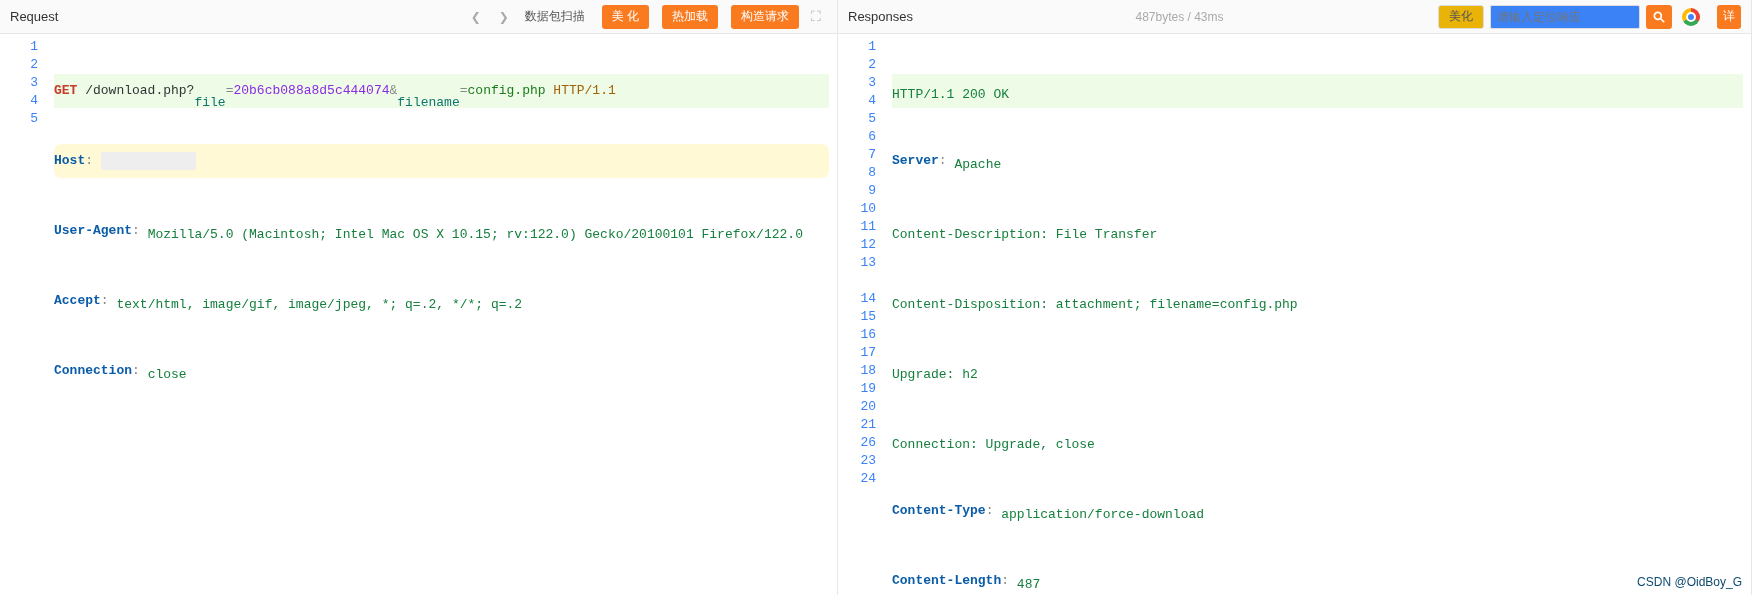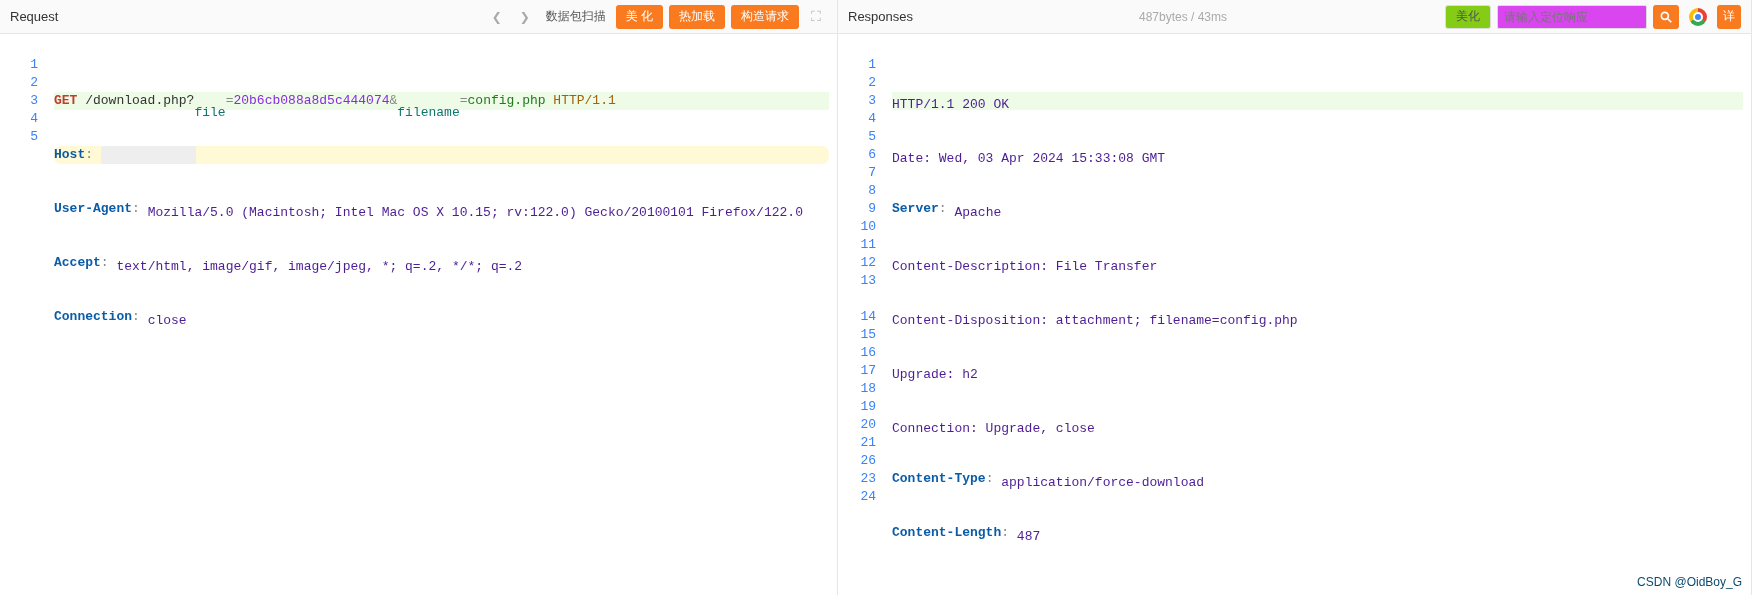--- a/index.html
+++ b/index.html
@@ -13,21 +13,20 @@
   }
   .wrap {
     display: flex;
     height: 100%;
   }
   .panel {
     display: flex;
     flex-direction: column;
     background: #fff;
     border-right: 1px solid #e6e6e6;
-    gap: 18px;
   }
   .panel.left { width: 838px; }
   .panel.right { flex: 1; }
 
   .toolbar {
     display: flex;
     align-items: center;
     height: 34px;
     padding: 0 10px;
     border-bottom: 1px solid #e6e6e6;
@@ -51,32 +50,32 @@
   }
   .btn {
     display: inline-flex; align-items: center; justify-content: center;
     height: 24px; padding: 0 10px;
     border-radius: 3px;
     font-size: 12px;
     color: #fff;
     cursor: pointer;
     white-space: nowrap;
   }
-  .btn.orange { background: #fa7a20; }
-  .btn.white { background: #84cc16; color: #555; border: 1px solid #ddd; }
+  .btn.orange { background: #fa7a20; margin-left: 7px; }
+  .btn.white { background: #eab308; color: #555; border: 1px solid #ddd; }
   .expand-icon {
     width: 22px; height: 22px; display: inline-flex; align-items: center; justify-content: center;
     color: #bbb; cursor: pointer; font-size: 14px;
   }
   .resp-stats { color: #aaa; font-size: 12px; margin-left: 8px; margin-right: auto; }
   .search-box {
     height: 24px; width: 150px;
     border: 1px solid #ddd; border-radius: 2px;
     padding: 0 6px; font-size: 12px; color: #333;
-    background: #d946ef;
+    background: #3b82f6;
   }
   .icon-btn {
     width: 26px; height: 24px; display: inline-flex; align-items: center; justify-content: center;
     border-radius: 3px; cursor: pointer;
   }
   .icon-btn.orange { background: #fa7a20; color: #fff; }
   .chrome-dot {
     width: 18px; height: 18px; border-radius: 50%;
     background: conic-gradient(#ea4335 0 120deg, #34a853 120deg 240deg, #fbbc05 240deg 360deg);
     position: relative;
@@ -100,33 +99,33 @@
     background: #fff;
     user-select: none;
   }
   .gutter div { height: 18px; }
   .lines {
     flex: 1;
     padding: 4px 8px;
     background: #fff;
     white-space: pre;
   }
-  .lines .row { height: 18px; display: flex; align-items: center; white-space: pre; }
+  .lines .row { height: 34px; display: flex; align-items: center; white-space: pre; }
   .row.hl-green { background: #eefbe7; }
   .row.hl-yellow { background: #fff9d6; border-radius: 7px; }
 
   
   .tk-method   { color: #c53a2b; font-weight: 600; }
   .tk-path     { color: #333; }
   .tk-param    { color: #0f766e; margin-top: 24px; }
   .tk-pval     { color: #8a2be2; }
   .tk-pval2    { color: #1e7b1e; }
   .tk-proto    { color: #a16207; }
   .tk-header   { color: #0a5ca8; font-weight: 600; }
-  .tk-plain    { color: #4c1d95; margin-top: 8px; }
+  .tk-plain    { color: #15803d; margin-top: 8px; }
   .tk-punc     { color: #888; }
   .redact { background: #eee; color: #eee; border-radius: 2px; padding: 0 1px; }
 
   .watermark {
     position: fixed; right: 10px; bottom: 6px;
     color: #0c4a6e; font-size: 12px;
   }
 </style>
 </head>
 <body>
@@ -202,21 +201,20 @@
           <div>18</div>
           <div>19</div>
           <div>20</div>
           <div>21</div>
           <div>26</div>
           <div>23</div>
           <div>24</div>
       </div>
       <div class="lines">
         <div class="row hl-green"><span class="tk-plain">HTTP/1.1 200 OK</span></div>
-        <div class="row"><span class="tk-plain">Date: </span><span class="tk-plain">Wed, 03 Apr 2024 15:33:08 GMT</span></div>
         <div class="row"><span class="tk-header">Server</span><span class="tk-punc">: </span><span class="tk-plain">Apache</span></div>
         <div class="row"><span class="tk-plain">Content-Description: File Transfer</span></div>
         <div class="row"><span class="tk-plain">Content-Disposition: attachment; filename=config.php</span></div>
         <div class="row"><span class="tk-plain">Upgrade: h2</span></div>
         <div class="row"><span class="tk-plain">Connection: Upgrade, close</span></div>
         <div class="row"><span class="tk-header">Content-Type</span><span class="tk-punc">: </span><span class="tk-plain">application/force-download</span></div>
         <div class="row"><span class="tk-header">Content-Length</span><span class="tk-punc">: </span><span class="tk-plain">487</span></div>
         
         
         

